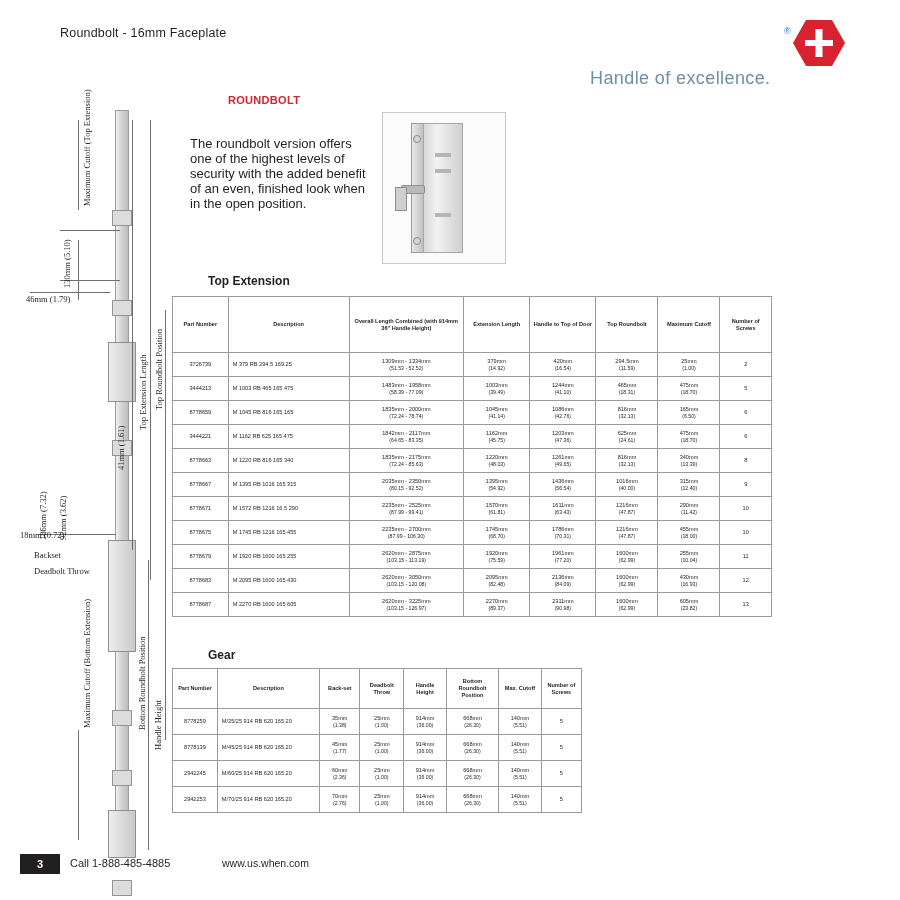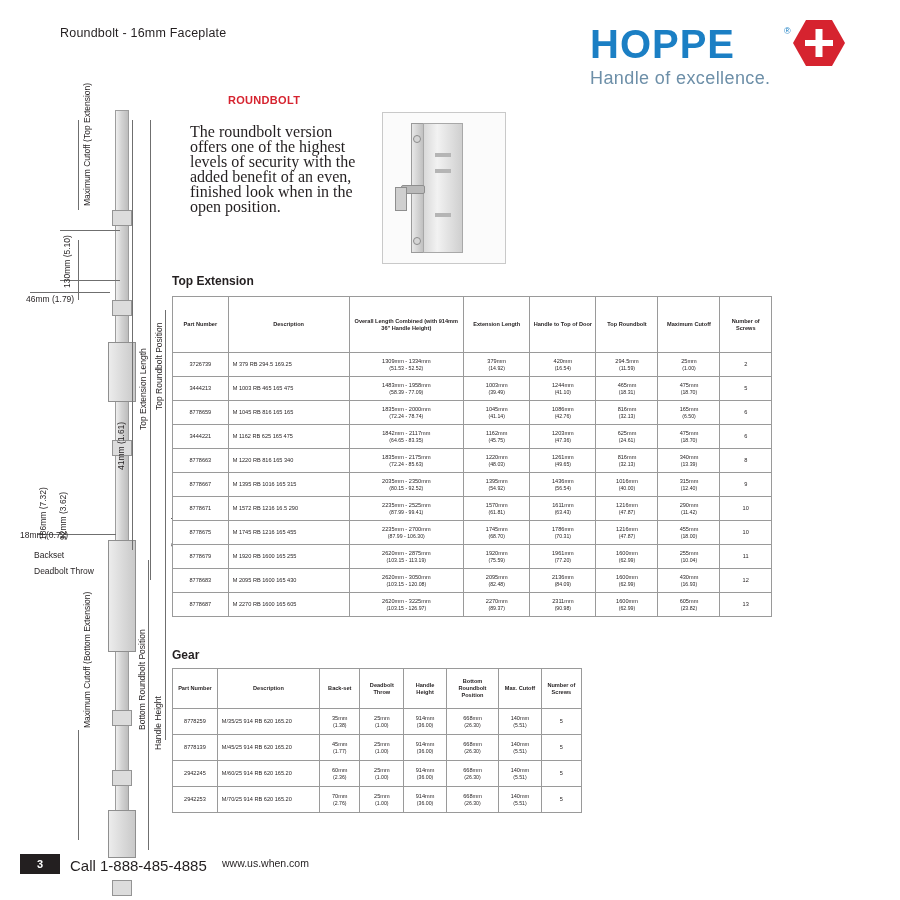--- a/index.html
+++ b/index.html
@@ -49,22 +49,22 @@
   .logo-tag{
     position:absolute;left:0;top:50px;
     font-size:18px;color:#6d8fa8;letter-spacing:.4px;
   }
   
   .rb-head{
     position:absolute;left:228px;top:94px;
     font-size:11px;font-weight:bold;color:#d6232f;letter-spacing:.3px;
   }
   .rb-body{
-    position:absolute;left:190px;top:124px;width:182px;
-    font-size:16px;line-height:15px;color:#231f20;font-family:Liberation Serif, serif;
+    position:absolute;left:190px;top:136px;width:182px;
+    font-size:13px;line-height:15px;color:#231f20;
   }
   
   .photo{
     position:absolute;left:382px;top:112px;width:122px;height:150px;
     border:1px solid #c9c9c9;background:#fbfbfb;
   }
   .photo .body{
     position:absolute;left:40px;top:10px;width:38px;height:128px;
     background:linear-gradient(90deg,#d9d9d9 0%,#f2f2f2 35%,#cfcfcf 100%);
     border:1px solid #a8a8a8;
@@ -85,21 +85,21 @@
   .photo .screwA,.photo .screwB{
     position:absolute;width:6px;height:6px;border-radius:50%;
     background:#d5d5d5;border:1px solid #8c8c8c;
   }
   .photo .screwA{left:30px;top:22px;}
   .photo .screwB{left:30px;top:124px;}
   .photo .slot{
     position:absolute;left:52px;width:16px;height:4px;background:#b5b5b5;
   }
   
-  .drawing{position:absolute;left:20px;top:110px;width:175px;height:740px;}
+  .drawing{position:absolute;left:20px;top:110px;width:175px;height:740px;font-family:Liberation Serif, serif;}
   .rail{
     position:absolute;left:95px;top:0px;width:12px;height:740px;
     background:linear-gradient(90deg,#efefef,#d4d4d4 45%,#bdbdbd 100%);
     border:1px solid #9d9d9d;
   }
   .lockbox{
     position:absolute;left:88px;width:26px;
     background:linear-gradient(90deg,#ececec,#c9c9c9);
     border:1px solid #8f8f8f;
   }
@@ -112,21 +112,21 @@
   }
   .vline{position:absolute;width:1px;background:#6f6f6f;}
   .hline{position:absolute;height:1px;background:#6f6f6f;}
   .vlabel{
     position:absolute;font-size:8.5px;color:#231f20;
     transform:rotate(-90deg);transform-origin:left top;white-space:nowrap;
   }
   .hlabel{position:absolute;font-size:8.5px;color:#231f20;white-space:nowrap;}
   
   .sec-head{
-    position:absolute;font-size:12px;font-weight:bold;color:#231f20;
+    position:absolute;font-size:12px;font-weight:bold;color:#231f20;margin-left:36px;
   }
   #sec-top{left:172px;top:274px;}
   #sec-gear{left:172px;top:648px;}
   
   table{
     border-collapse:collapse;position:absolute;
     font-size:5.6px;color:#231f20;background:#fff;
   }
   table th,table td{
     border:1px solid #9a9a9a;
@@ -148,33 +148,32 @@
   }
   .f-bar{
     position:absolute;left:20px;top:0;width:40px;height:20px;background:#231f20;
   }
   .f-num{
     position:absolute;left:20px;top:0;width:40px;height:20px;
     color:#ffffff;font-size:11px;font-weight:bold;
     display:flex;align-items:center;justify-content:center;
   }
   .f-txt{
-    position:absolute;left:70px;top:3px;font-size:15px;color:#231f20;
+    position:absolute;left:70px;top:3px;font-size:11px;color:#231f20;
   }
   .f-url{
     position:absolute;left:222px;top:3px;font-size:10.5px;color:#231f20;
   }
 </style>
 </head>
 <body>
 
 <div class="page-title">Roundbolt - 16mm Faceplate</div>
 
 <div class="logo-wrap">
-  <div class="logo-text">HOPPE</div>
   <div class="logo-reg">®</div>
   <div class="logo-hex">
       <div class="hexshape"></div>
     </div>
   <div class="logo-tag">Handle of excellence.</div>
 </div>
 
 <div class="rb-head">ROUNDBOLT</div>
 <div class="rb-body">The roundbolt version offers one of the highest levels of security with the added benefit of an even, finished look when in the open position.</div>
 

